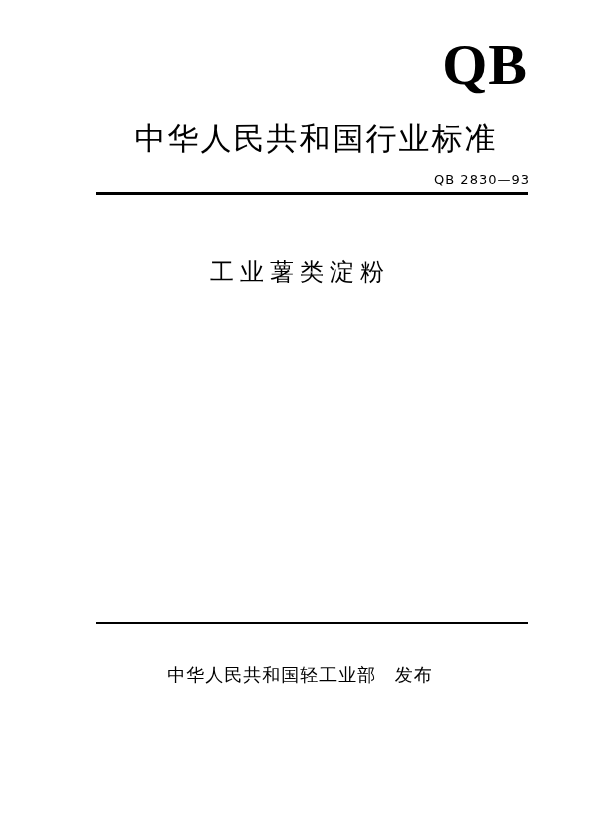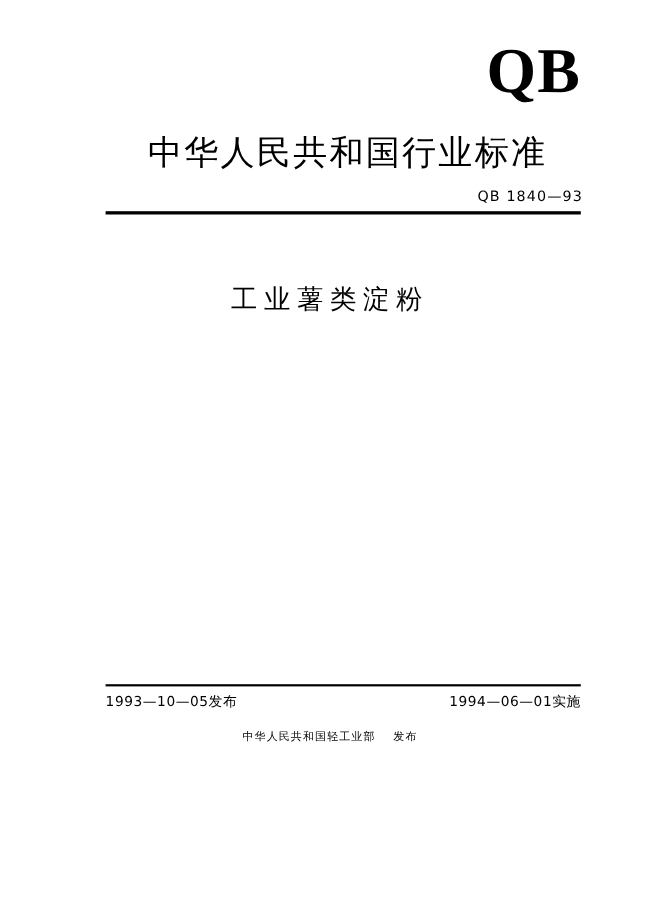--- a/index.html
+++ b/index.html
@@ -88,48 +88,44 @@
     letter-spacing: 0.5px;
     color: #000;
   }
   .issuer {
     position: absolute;
     top: 663px;
     left: 0;
     width: 600px;
     text-align: center;
     font-family: "DejaVu Sans", sans-serif;
-    font-size: 10px;
+    font-size: 18px;
     letter-spacing: 1px;
     color: #000;
   }
   .issuer .issuer-verb {
     margin-left: 12px;
   }
 </style>
 </head>
 <body>
 
 <div class="page">
 
   <div class="qb-mark">QB</div>
 
   <div class="std-title">中华人民共和国行业标准</div>
 
-  <div class="std-code">QB 1840—93</div>
+  <div class="std-code">QB 2830—93</div>
 
   <div class="rule-top"></div>
 
   <div class="doc-name">工业薯类淀粉</div>
 
   <div class="rule-bottom"></div>
 
-  <div class="dates">
-    <span>1993—10—05发布</span>
-    <span>1994—06—01实施</span>
-  </div>
 
   <div class="issuer">
     <span>中华人民共和国轻工业部</span>
     <span class="issuer-verb">发布</span>
   </div>
 
 </div>
 
 </body></html>

